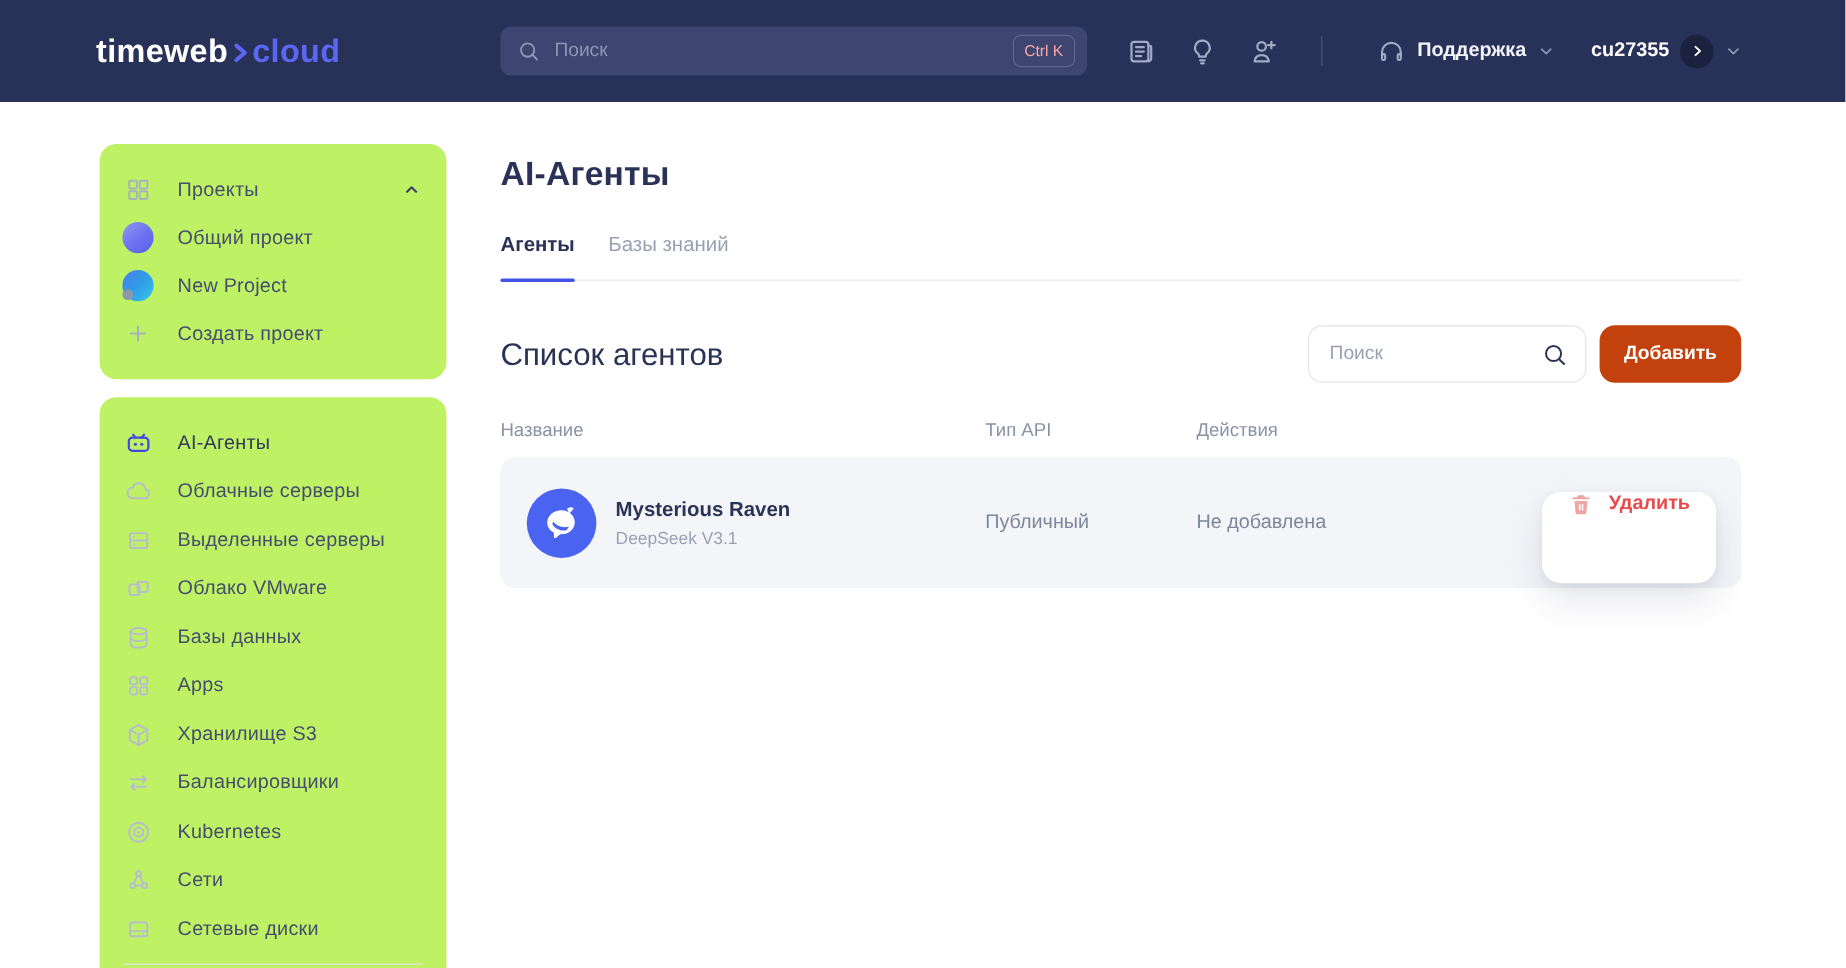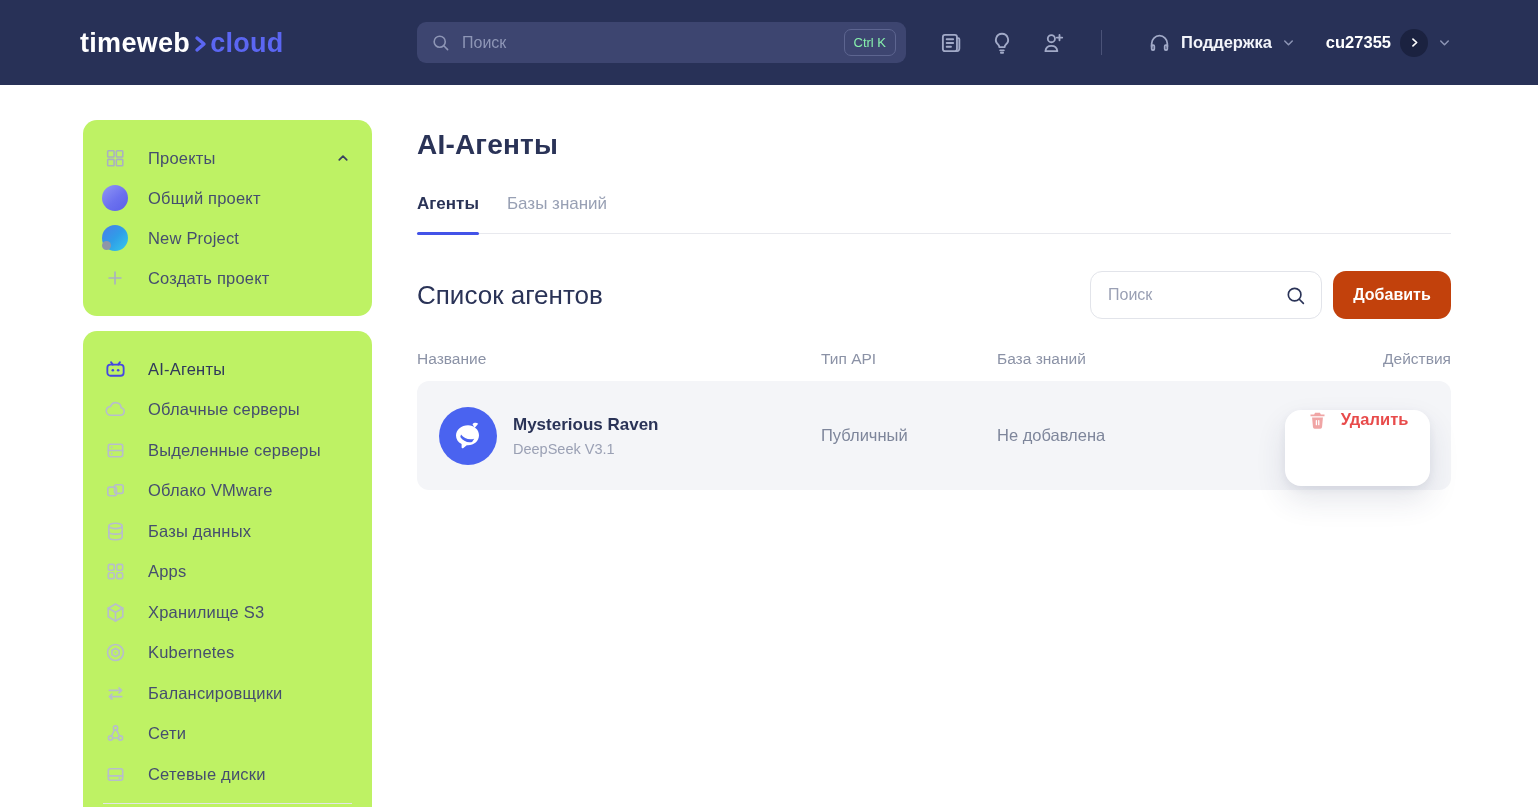--- a/index.html
+++ b/index.html
@@ -29,21 +29,21 @@
     position:absolute; left:417px; top:22px; width:489px; height:41px;
     background:#3d4570; border-radius:9px;
     display:flex; align-items:center; gap:10px; padding:0 10px 0 14px;
   }
   .tb-search input {
     flex:1; background:transparent; border:none; outline:none;
     color:#e8eaf4; font-size:16px; font-family:inherit; min-width:0;
   }
   .tb-search input::placeholder { color:#8e96b6; }
   .kbd {
-    border:1px solid #5d6590; color:#86efac; font-size:13px;
+    border:1px solid #5d6590; color:#fca5a5; font-size:13px;
     padding:5px 9px; border-radius:7px; white-space:nowrap;
   }
 
   .tb-icons {
     position:absolute; left:938px; top:0; height:85px;
     display:flex; align-items:center; gap:25px; color:#a2aac8;
   }
   .tb-iconbtn { cursor:pointer; display:flex; }
   .tb-divider { position:absolute; left:1101px; top:30px; width:1px; height:25px; background:#4b5378; }
 
@@ -341,37 +341,37 @@
       <svg width="23" height="23" viewBox="0 0 24 24" fill="none" stroke="currentColor" stroke-width="1.7" stroke-linecap="round" stroke-linejoin="round">
           <path d="M12 3.2l7.6 4.3v9L12 20.8l-7.6-4.3v-9z"></path>
           <path d="M4.4 7.5L12 11.8l7.6-4.3M12 11.8v9"></path>
         </svg>
     </span>
     <span class="mlabel">Хранилище S3</span>
   </div>
 
   <div class="menu-item">
     <span class="micon">
+      <svg width="23" height="23" viewBox="0 0 24 24" fill="none" stroke="currentColor" stroke-width="1.7" stroke-linecap="round" stroke-linejoin="round">
+          <path d="M5.5 8.8H18M15.6 6.2l2.8 2.6-2.8 2.6"></path>
+          <path d="M18.5 15.2H6M8.4 12.6l-2.8 2.6 2.8 2.6"></path>
+        </svg>
+    </span>
+    <span class="mlabel">Балансировщики</span>
+  </div>
+
+  <div class="menu-item">
+    <span class="micon">
       <svg width="23" height="23" viewBox="0 0 24 24" fill="none" stroke="currentColor" stroke-width="1.7" stroke-linejoin="round">
           <circle cx="12" cy="12" r="8.3"></circle>
           <path d="M12 7.7l3.75 2.15v4.3L12 16.3l-3.75-2.15v-4.3z"></path>
           <circle cx="12" cy="12" r="1.1" fill="currentColor" stroke="none"></circle>
         </svg>
     </span>
     <span class="mlabel">Kubernetes</span>
-  </div>
-
-  <div class="menu-item">
-    <span class="micon">
-      <svg width="23" height="23" viewBox="0 0 24 24" fill="none" stroke="currentColor" stroke-width="1.7" stroke-linecap="round" stroke-linejoin="round">
-          <path d="M5.5 8.8H18M15.6 6.2l2.8 2.6-2.8 2.6"></path>
-          <path d="M18.5 15.2H6M8.4 12.6l-2.8 2.6 2.8 2.6"></path>
-        </svg>
-    </span>
-    <span class="mlabel">Балансировщики</span>
   </div>
 
   <div class="menu-item">
     <span class="micon">
       <svg width="23" height="23" viewBox="0 0 24 24" fill="none" stroke="currentColor" stroke-width="1.7" stroke-linecap="round" stroke-linejoin="round">
           <circle cx="12" cy="6.3" r="2.2"></circle>
           <circle cx="6.8" cy="16.7" r="2.2"></circle>
           <circle cx="17.2" cy="16.7" r="2.2"></circle>
           <path d="M10.9 8.3l-3 6.4M13.1 8.3l3 6.4M9 16.7h6"></path>
         </svg>
@@ -414,21 +414,20 @@
             </svg>
         </span>
       </div>
       <button class="add-btn">Добавить</button>
     </div>
   </div>
 
   <div class="table-head">
     <div class="col-name">Название</div>
     <div class="col-api">Тип API</div>
-    <div class="col-kb">База знаний</div>
     <div class="col-actions">Действия</div>
   </div>
 
   <div class="agent-row">
     <div class="cell-name">
       <span class="avatar">
         <svg width="32" height="32" viewBox="0 0 32 32">
           <path fill="#ffffff" d="M16 5.2c6 0 11 4.4 11 10 0 6-5.6 10.6-12.2 10l-3.4 2.9c-.7.6-1.8.1-1.8-.8v-3.3C6 22.2 4 19 4 15.5 4 9.8 9.4 5.2 16 5.2z"></path>
           <path fill="#ffffff" d="M20.5 4.2c1.4-1.7 4-1.9 5.7-.5L22.6 8z"></path>
           <path fill="#4a63f0" d="M9 14.6c3 4 8 5.6 13.2 4.2l-2.1 3.1c-4.6 1-9.2-1-11.8-5z"></path>

